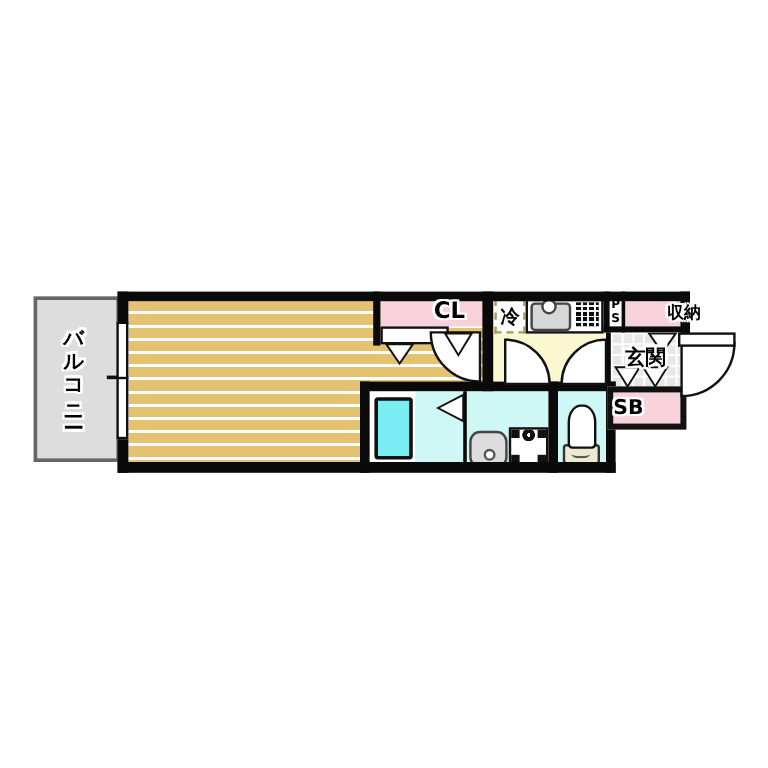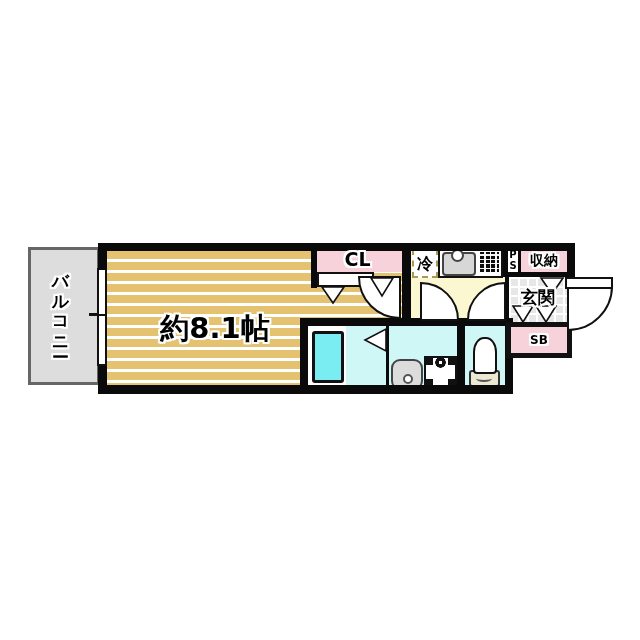--- a/index.html
+++ b/index.html
@@ -38,35 +38,35 @@
         linear-gradient(#111,#111),linear-gradient(#111,#111),
         linear-gradient(#111,#111),linear-gradient(#111,#111);
       background-size:auto,7px 7px,7px 7px,7px 7px,7px 7px;
       background-position:0 0,left top,right top,left bottom,right bottom;background-repeat:no-repeat;}
   .toiletroom{left:465px;top:326px;width:40px;height:59px;background:#CFF7F5;}
   .tank{left:469px;top:370px;width:27px;height:13px;background:#EDE8D2;border:2px solid #333;border-radius:3px;}
   .squiggle{position:absolute;left:5px;top:3px;width:16px;height:5px;border-bottom:2px solid #555;border-radius:50%;}
   .bowl{left:473px;top:337px;width:20px;height:33px;background:#fff;border:2px solid #111;
       border-radius:11px 11px 4px 4px / 15px 15px 4px 4px;}
   .sb-box{left:506px;top:322px;width:56px;height:26px;background:#F8D2DA;border:5px solid #111;
-      text-align:center;font-size:12px;font-weight:bold;line-height:26px;}
+      font-size:17px;font-weight:bold;line-height:26px;}
   .window{left:97px;top:268px;width:6px;height:94px;background:#fff;border:2px solid #111;}
   .win-joint{left:97px;top:314px;width:10px;height:2px;background:#111;}
   .win-tick{left:89px;top:313px;width:9px;height:3px;background:#111;}
   
   .wall{position:absolute;background:#0a0a0a;}
   
   .lbl{position:absolute;color:#000;font-weight:bold;
      text-shadow:-2px -2px 0 #fff,0 -2px 0 #fff,2px -2px 0 #fff,-2px 0 0 #fff,
                   2px 0 0 #fff,-2px 2px 0 #fff,0 2px 0 #fff,2px 2px 0 #fff;}
   .lbl-balcony{left:50px;top:262px;height:110px;font-size:17px;writing-mode:vertical-rl;letter-spacing:2px;}
   .lbl-room{left:115px;top:277px;width:200px;text-align:center;font-size:29px;line-height:34px;}
-  .lbl-cl{left:315px;top:248px;width:85px;text-align:center;font-size:19px;}
+  .lbl-cl{left:332px;top:248px;width:85px;text-align:center;font-size:19px;}
   .lbl-ps{left:506px;top:249px;width:14px;text-align:center;font-size:10px;line-height:11px;font-weight:bold;position:absolute;}
-  .lbl-storage{left:521px;top:252px;width:46px;text-align:center;font-size:14px;}
+  .lbl-storage{left:547px;top:252px;width:46px;text-align:center;font-size:14px;}
   .lbl-genkan{left:507px;top:286px;width:62px;text-align:center;font-size:17px;}
   svg.overlay{position:absolute;left:0;top:0;}
 </style>
 </head>
 <body>
 
 <div class="canvas">
 
   <div class="abs balcony"></div>
 
@@ -132,19 +132,19 @@
     <path d="M 505,283 A 37,37 0 0 0 468,320 L 505,320 Z" fill="#fff" stroke="#111" stroke-width="2"></path>
     <polygon points="386,329 386,351 365,340" fill="#fff" stroke="#111" stroke-width="1.6"></polygon>
     <polygon points="541,278 563,278 552,294" fill="#fff" stroke="#111" stroke-width="1.6"></polygon>
     <polygon points="513,306 533,306 523,322" fill="#fff" stroke="#111" stroke-width="1.6"></polygon>
     <polygon points="536,306 556,306 546,322" fill="#fff" stroke="#111" stroke-width="1.6"></polygon>
     <path d="M 612,286 A 44,44 0 0 1 568,330 L 568,286 Z" fill="#fff" stroke="#111" stroke-width="2"></path>
     <rect x="566" y="278" width="46" height="10" fill="#fff" stroke="#111" stroke-width="2"></rect>
   </svg>
 
   <div class="lbl lbl-balcony">バルコニー</div>
-  <div class="lbl lbl-room"><br><span>約8.1帖</span></div>
+  <div class="lbl lbl-room"><br></div>
   <div class="lbl lbl-cl">CL</div>
   <div class="lbl-ps"><span>P</span><br><span>S</span></div>
   <div class="lbl lbl-storage">収納</div>
   <div class="lbl lbl-genkan">玄関</div>
 
 </div>
 
 </body></html>

